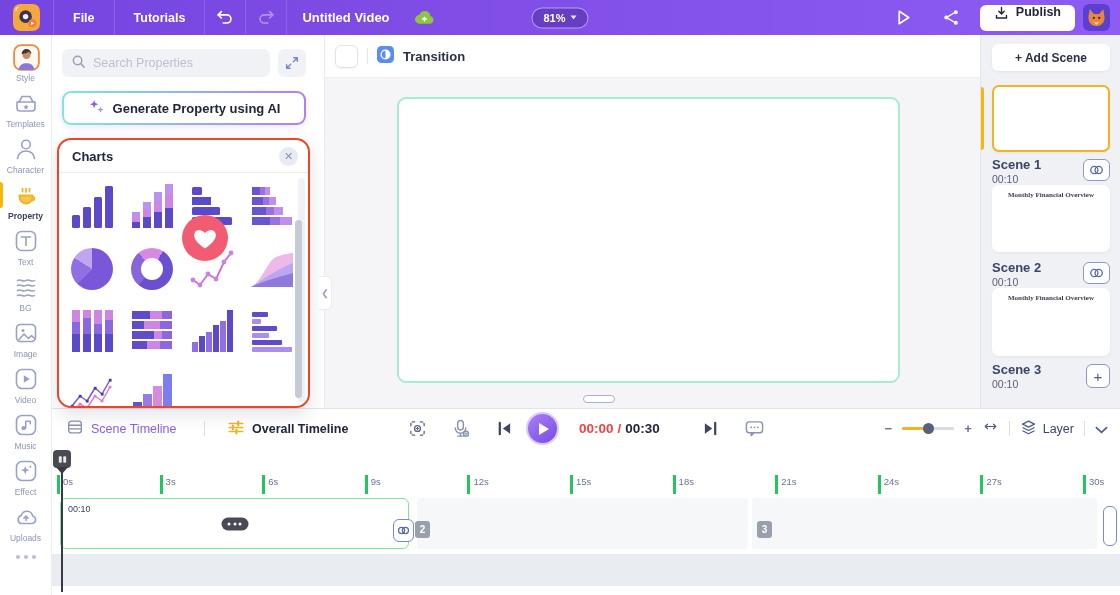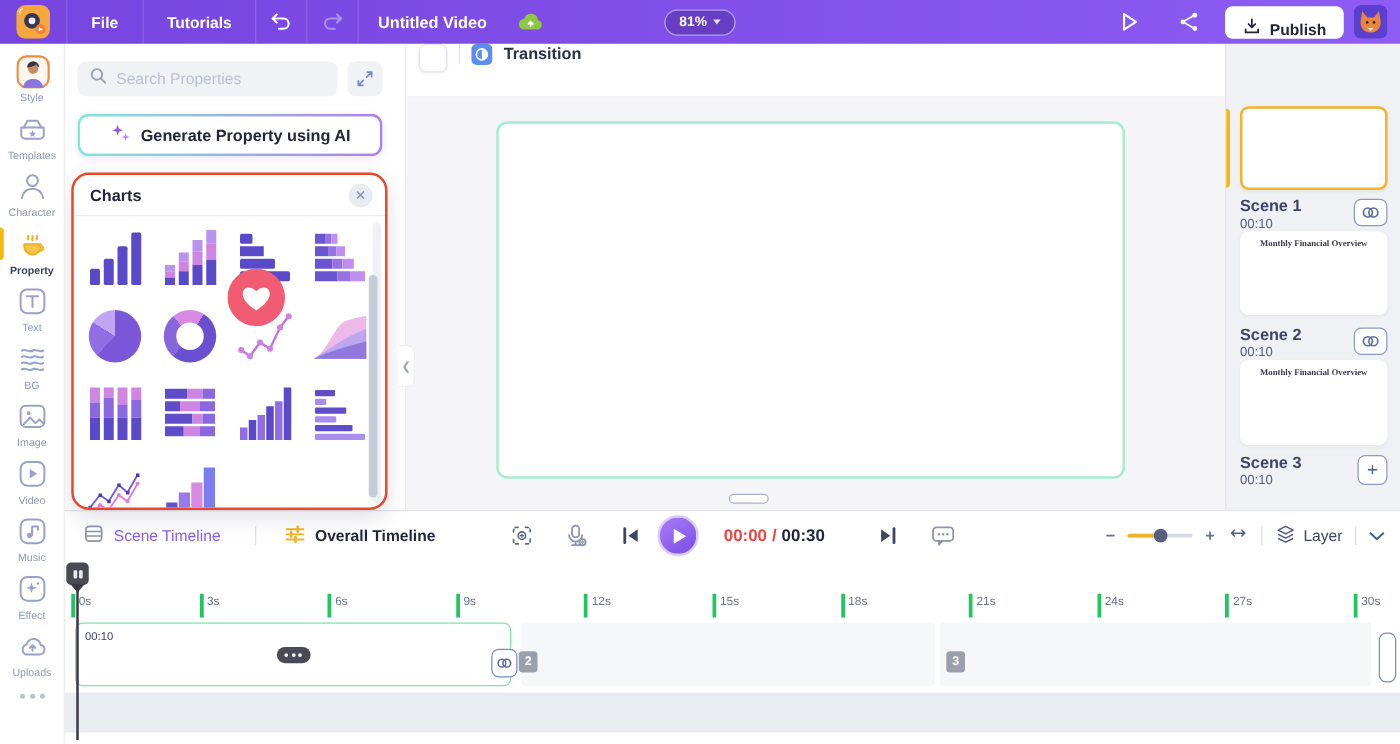--- a/index.html
+++ b/index.html
@@ -8,21 +8,21 @@
 
 .topbar{position:absolute;left:0;top:0;width:1120px;height:35px;background:linear-gradient(90deg,#7644de,#8d5cf3);display:flex;align-items:center;color:#fff;z-index:20}
 .tb-sep{width:1px;height:35px;background:rgba(255,255,255,.14)}
 .logo{width:27px;height:27px;margin:0 13px;flex:0 0 auto}
 .tb-item{padding:0 19px;font-size:12.5px;font-weight:bold;height:35px;display:flex;align-items:center;cursor:default}
 .tb-icon{width:40px;height:35px;display:flex;align-items:center;justify-content:center}
 .tb-title{padding:0 15px;font-size:13px;font-weight:bold}
 .zoom-pill{position:absolute;left:50%;top:50%;transform:translate(-50%,-50%);background:rgba(55,28,125,.35);border:1px solid rgba(255,255,255,.5);border-radius:12px;padding:3px 11px 4px;font-size:11px;font-weight:bold;display:flex;align-items:center;gap:5px}
 .caret{width:0;height:0;border-left:3.5px solid transparent;border-right:3.5px solid transparent;border-top:4px solid rgba(255,255,255,.85)}
 .tb-right{margin-left:auto;display:flex;align-items:center;gap:8px;padding-right:10px}
-.publish{background:#fff;color:#23263a;border-radius:6px;height:26px;padding:0 14px;display:flex;align-items:flex-end;gap:7px;font-size:12.5px;font-weight:bold}
+.publish{background:#fff;color:#23263a;border-radius:6px;height:26px;padding:0 14px;display:flex;align-items:flex-start;gap:7px;font-size:12.5px;font-weight:bold}
 .avatar{width:27px;height:27px;border-radius:6px;overflow:hidden}
 
 .iconbar{position:absolute;left:0;top:35px;width:52px;height:560px;background:#fff;border-right:1px solid #ececf1;display:flex;flex-direction:column;align-items:center;padding-top:9px;z-index:10}
 .side-item{position:relative;width:52px;display:flex;flex-direction:column;align-items:center;margin-bottom:7px}
 .side-ic{width:26px;height:26px;display:block}
 .side-ic svg{width:26px;height:26px;display:block}
 .side-ic .style-frame{width:27px;height:27px}
 .side-label{font-size:8.5px;color:#8d96b5;margin-top:3px}
 .side-item.active .side-label{color:#3a4160;font-weight:bold}
 .side-item.active::before{content:"";position:absolute;left:0;top:0;width:3px;height:26px;background:#f5b70a;border-radius:0 3px 3px 0}
@@ -43,21 +43,21 @@
 .chart-tile{width:48px;height:48px;position:relative;display:flex;align-items:center;justify-content:center}
 .chart-tile svg{width:46px;height:46px;display:block}
 .pie{width:42px;height:42px;border-radius:50%;position:relative}
 .hole{position:absolute;inset:10px;background:#fff;border-radius:50%}
 .heart-badge{position:absolute;left:-6px;bottom:-3px;width:19px;height:19px;z-index:2}
 .cp-scroll{position:absolute;right:3px;top:38px;width:7px;height:225px;background:#f0f1f5;border-radius:4px}
 .cp-thumb{position:absolute;right:3px;top:42px;width:7px;height:178px;background:#c6cbd8;border-radius:4px}
 .collapse-tab{position:absolute;left:319px;top:276px;width:13px;height:34px;background:#fff;border:1px solid #ececf1;border-left:none;border-radius:0 6px 6px 0;display:flex;align-items:center;justify-content:center;color:#9aa2bb;font-size:9px;z-index:6}
 
 .canvas-area{position:absolute;left:325px;top:35px;width:655px;height:373px;background:#f5f5f7}
-.canvas-top{position:absolute;left:0;top:0;right:0;height:43px;background:#fff;border-bottom:1px solid #efeff2;display:flex;padding-left:10px;gap:9px}
+.canvas-top{position:absolute;left:0;top:0;right:0;height:43px;background:#fff;border-bottom:1px solid #efeff2;display:flex;align-items:center;padding-left:10px;gap:9px}
 .checkbox{width:23px;height:23px;background:#fff;border:1px solid #e2e4ea;border-radius:6px;box-shadow:0 1px 2px rgba(0,0,0,.05)}
 .vdiv{width:1px;height:16px;background:#e4e6ec}
 .trans-label{font-size:13px;font-weight:bold;color:#2c3046}
 .canvas-rect{position:absolute;left:72px;top:62px;width:503px;height:286px;background:#fff;border:2px solid #a5ecd0;border-radius:9px}
 .canvas-scroll{position:absolute;left:258px;top:360px;width:32px;height:8px;background:#fff;border:1.5px solid #a9b0d8;border-radius:5px}
 
 .scenes{position:absolute;left:980px;top:35px;width:140px;height:373px;background:#f0f1f4;border-left:1px solid #e6e7ec}
 .add-scene{position:absolute;left:11px;top:9px;width:118px;height:27px;background:#fff;border-radius:6px;display:flex;align-items:center;justify-content:center;font-size:12px;font-weight:bold;color:#2c3046;box-shadow:0 1px 3px rgba(0,0,0,.06)}
 .thumb{position:absolute;left:11px;width:118px;background:#fff;border-radius:7px;box-shadow:0 1px 3px rgba(0,0,0,.05)}
 .mfo{display:block;text-align:center;margin-top:6px;font-family:"Liberation Serif",serif;font-weight:bold;font-size:7px;color:#3a3a4e}
@@ -516,20 +516,21 @@
             <circle cx="8.5" cy="8.5" r="4.4" fill="none" stroke="#fff" stroke-width="1.3"></circle>
             <path d="M8.5 4.1 a4.4 4.4 0 0 1 0 8.8 z" fill="#fff"></path>
           </svg></span>
       <span class="trans-label">Transition</span>
     </div>
     <div class="canvas-rect"></div>
     <div class="canvas-scroll"></div>
   </div>
 
   <div class="scenes">
+    <div class="add-scene">+ Add Scene</div>
     <div class="sel-bar"></div>
     <div class="thumb thumb1">
         <span class="mfo"></span>
       </div>
     <div class="scene-row srow1">
       <div class="scene-name">Scene 1</div>
       <div class="scene-dur">00:10</div>
       <div class="trans-btn">
           <svg width="17" height="12" viewBox="0 0 18 12" fill="none" stroke="#5b6b9e" stroke-width="1.4">
             <circle cx="6.7" cy="6" r="3.8"></circle>

